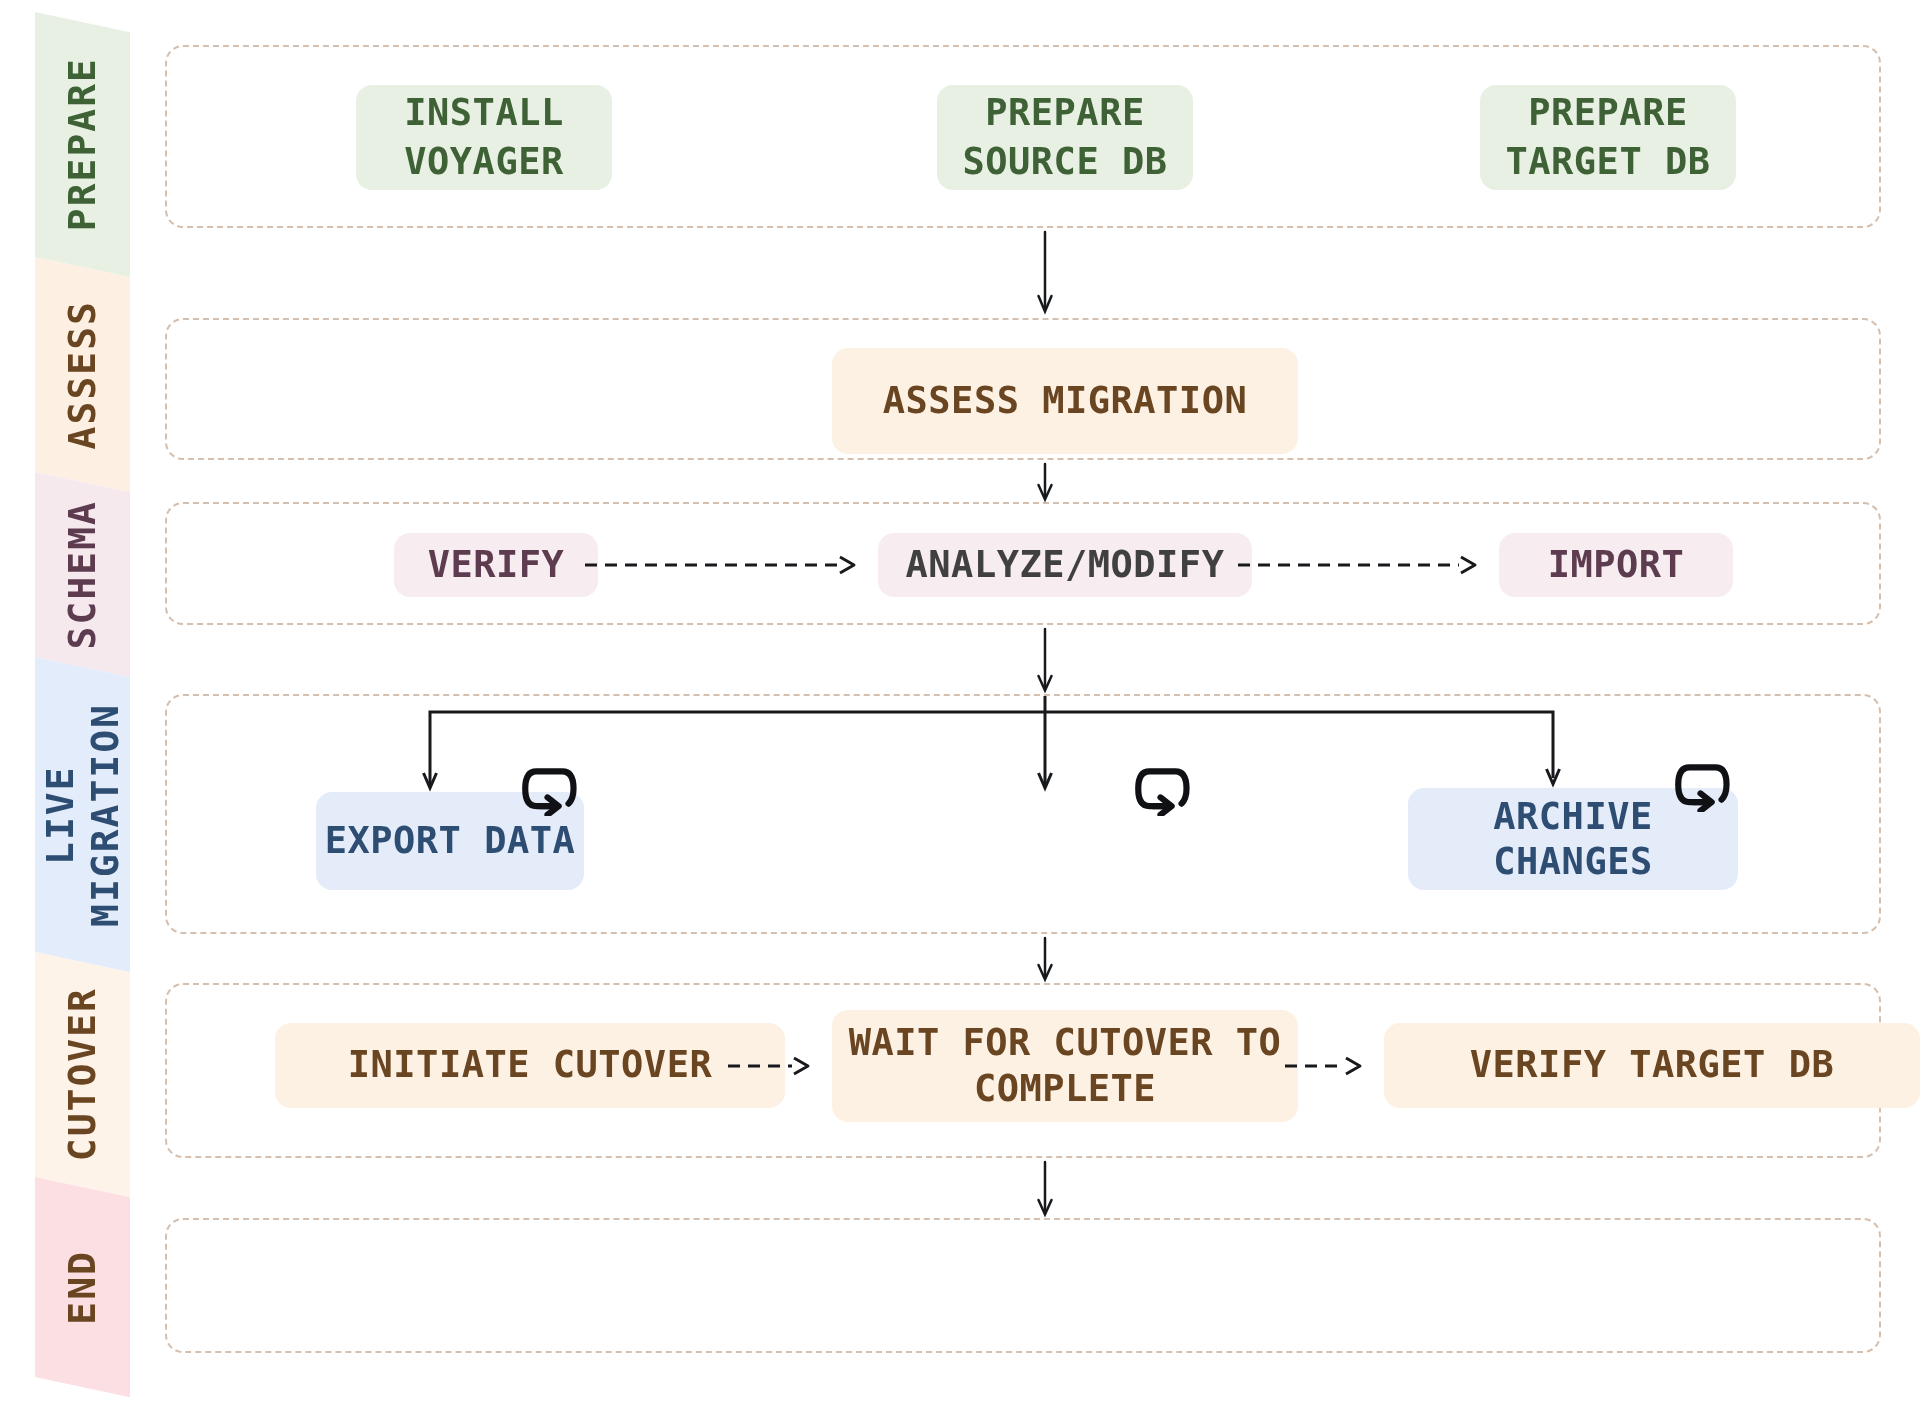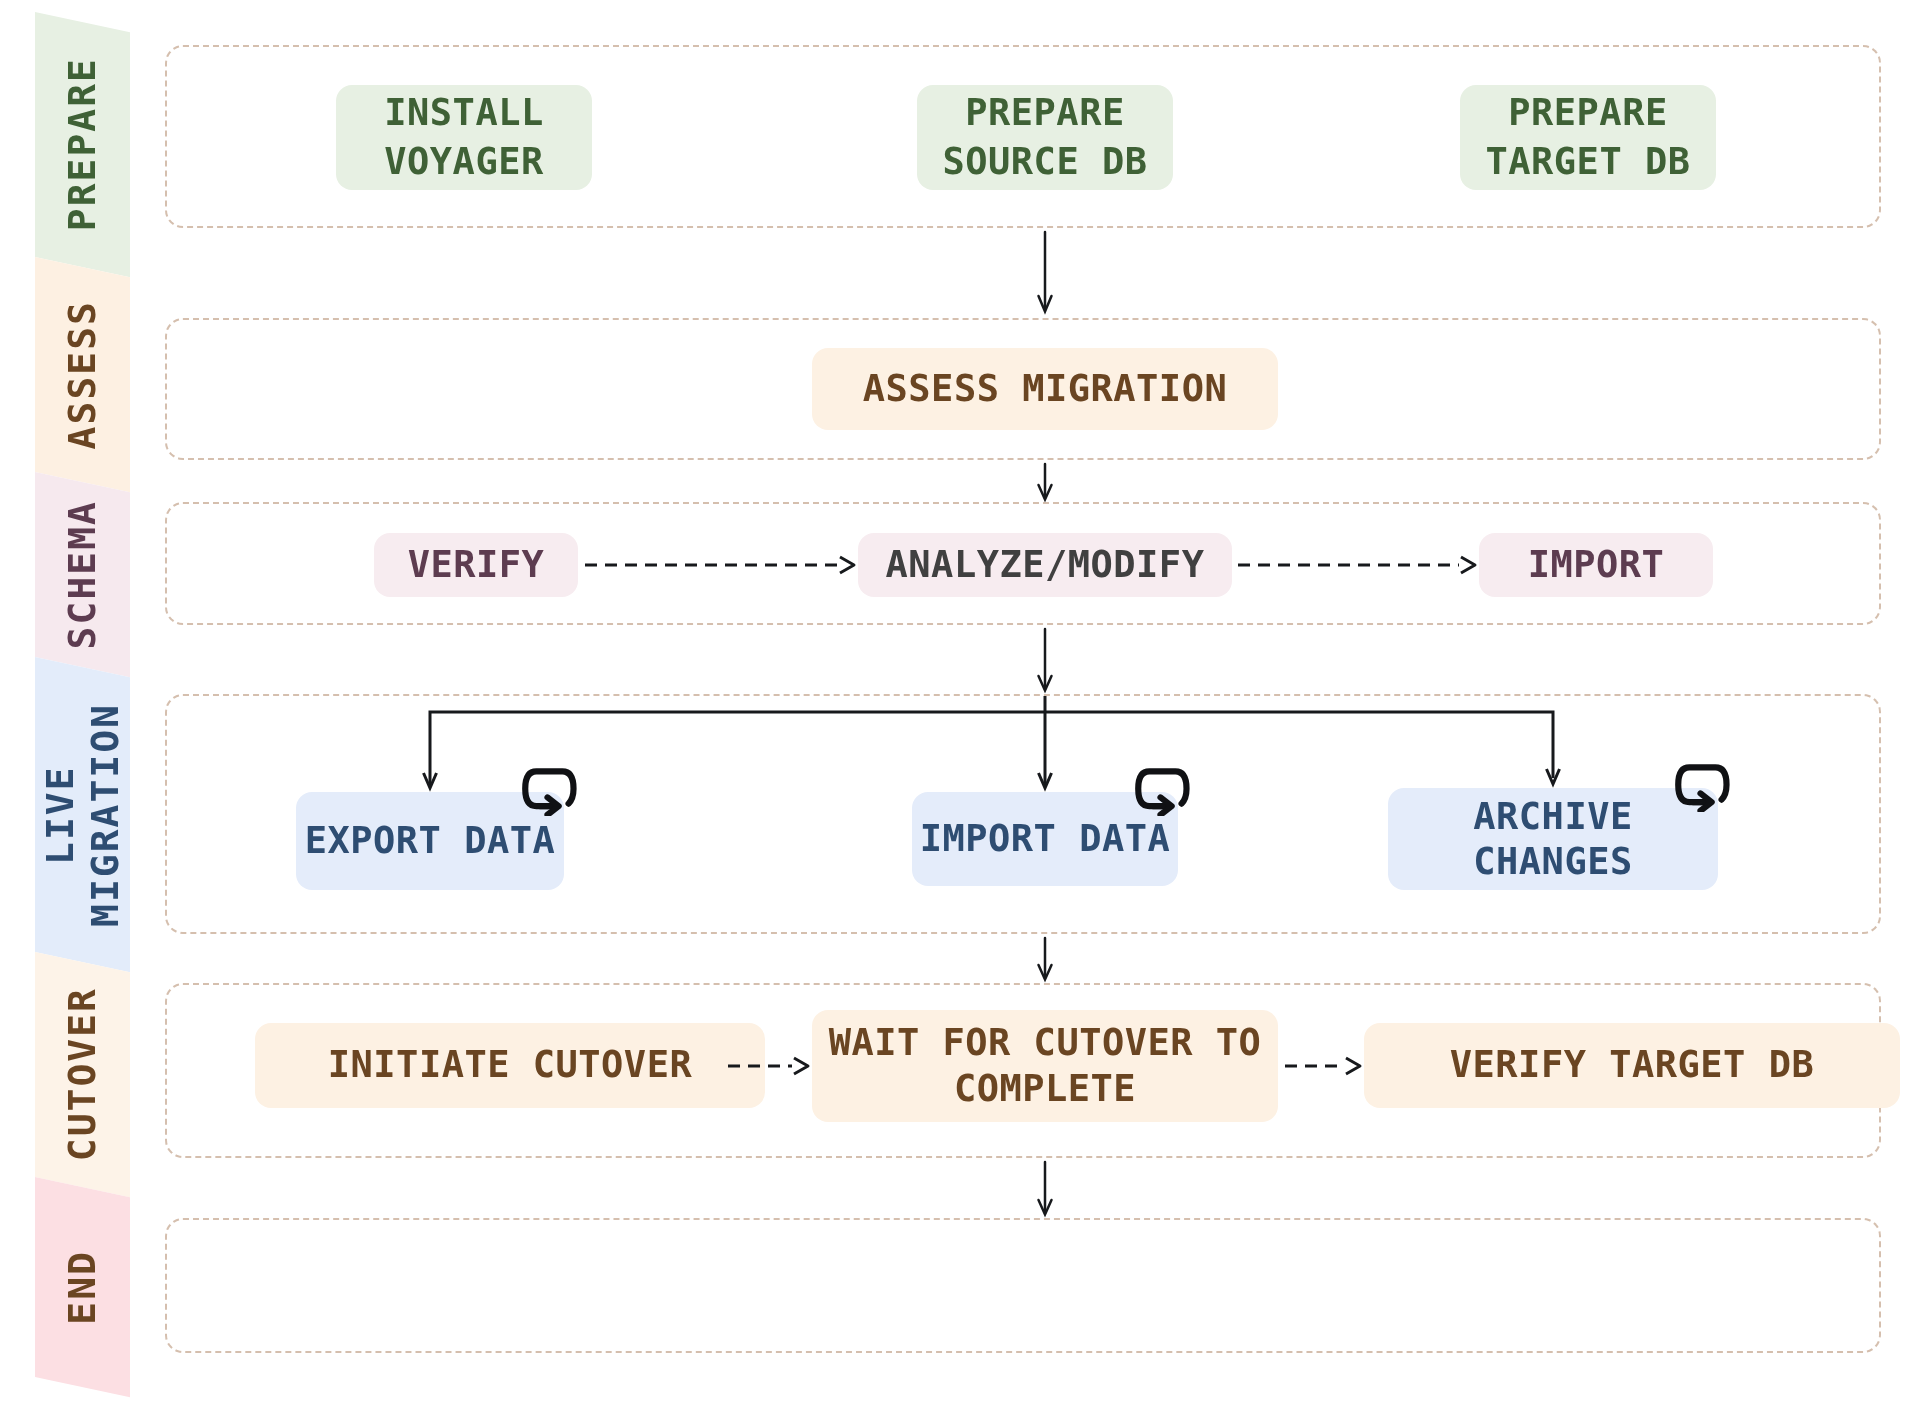--- a/index.html
+++ b/index.html
@@ -24,25 +24,25 @@
   .seg-live{height:295px}.seg-cutover{height:225px}.seg-end{height:200px}
   .seg-label{position:absolute;inset:0;display:flex;align-items:center;justify-content:center;
              transform:skewY(-12deg);}
   .seg-label span{writing-mode:vertical-rl;transform:rotate(180deg);
                   font-weight:700;font-size:38px;line-height:1.18;letter-spacing:2px;
                   white-space:pre-line;text-align:center;}
 
   
   .box{position:absolute;display:flex;align-items:center;justify-content:center;z-index:4;
        border-radius:16px;font-weight:700;font-size:37px;line-height:1.3;
-       white-space:pre-line;text-align:center;letter-spacing:0.5px;}
+       white-space:pre-line;text-align:center;letter-spacing:0.5px;margin-left:20px;}
   .b-install{left:336px;top:85px;width:256px;height:105px}
   .b-prepsrc{left:917px;top:85px;width:256px;height:105px}
   .b-preptgt{left:1460px;top:85px;width:256px;height:105px}
-  .b-assess{left:812px;top:348px;width:466px;height:82px}
+  .b-assess{left:812px;top:348px;width:466px;height:106px}
   .b-exportsch{left:374px;top:533px;width:204px;height:64px}
   .b-analyze{left:858px;top:533px;width:374px;height:64px}
   .b-importsch{left:1479px;top:533px;width:234px;height:64px}
   .b-exportdata{left:296px;top:792px;width:268px;height:98px}
   .b-importdata{left:912px;top:792px;width:266px;height:94px}
   .b-archive{left:1388px;top:788px;width:330px;height:102px;line-height:1.22}
   .b-initiate{left:255px;top:1023px;width:510px;height:85px}
   .b-wait{left:812px;top:1010px;width:466px;height:112px;line-height:1.25}
   .b-verify{left:1364px;top:1023px;width:536px;height:85px}
   .b-end{left:858px;top:1248px;width:374px;height:86px}
@@ -105,21 +105,20 @@
 VOYAGER</div>
   <div class="box b-prepsrc" style="background-color: rgb(231, 240, 227); color: rgb(63, 97, 54);">PREPARE
 SOURCE DB</div>
   <div class="box b-preptgt" style="background-color: rgb(231, 240, 227); color: rgb(63, 97, 54);">PREPARE
 TARGET DB</div>
   <div class="box b-assess" style="background-color: rgb(253, 241, 227); color: rgb(106, 69, 34);">ASSESS MIGRATION</div>
   <div class="box b-exportsch" style="background-color: rgb(247, 236, 240); color: rgb(93, 60, 80);">VERIFY</div>
   <div class="box b-analyze" style="background-color: rgb(247, 236, 240); color: #404040;">ANALYZE/MODIFY</div>
   <div class="box b-importsch" style="background-color: rgb(247, 236, 240); color: rgb(93, 60, 80);">IMPORT</div>
   <div class="box b-exportdata" style="background-color: rgb(228, 236, 250); color: rgb(46, 77, 114);">EXPORT DATA</div>
-  <div class="box b-importdata" style="background-color: rgb(228, 236, 250); color: rgb(46, 77, 114);">IMPORT DATA</div>
   <div class="box b-archive" style="background-color: rgb(228, 236, 250); color: rgb(46, 77, 114);">ARCHIVE
 CHANGES</div>
   <div class="box b-initiate" style="background-color: rgb(253, 241, 227); color: rgb(106, 69, 34);">INITIATE CUTOVER</div>
   <div class="box b-wait" style="background-color: rgb(253, 241, 227); color: rgb(106, 69, 34);">WAIT FOR CUTOVER TO
 COMPLETE</div>
   <div class="box b-verify" style="background-color: rgb(253, 241, 227); color: rgb(106, 69, 34);">VERIFY TARGET DB</div>
 
   <svg class="loop li-export" viewBox="0 0 46 42">
     <path d="M22 34 H12 Q3 34 3 20 Q3 6 12 6 H33 Q42 6 42 20 Q42 28 38 32"></path>
     <path d="M15 34 H26"></path>

